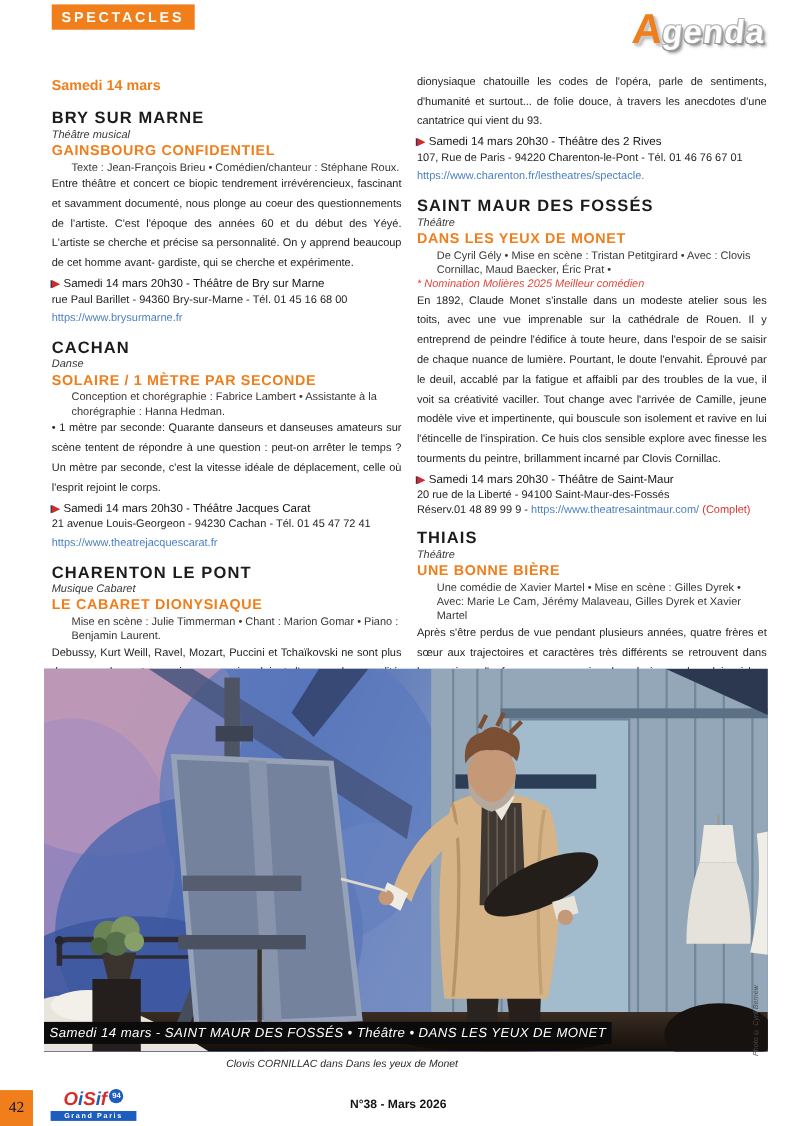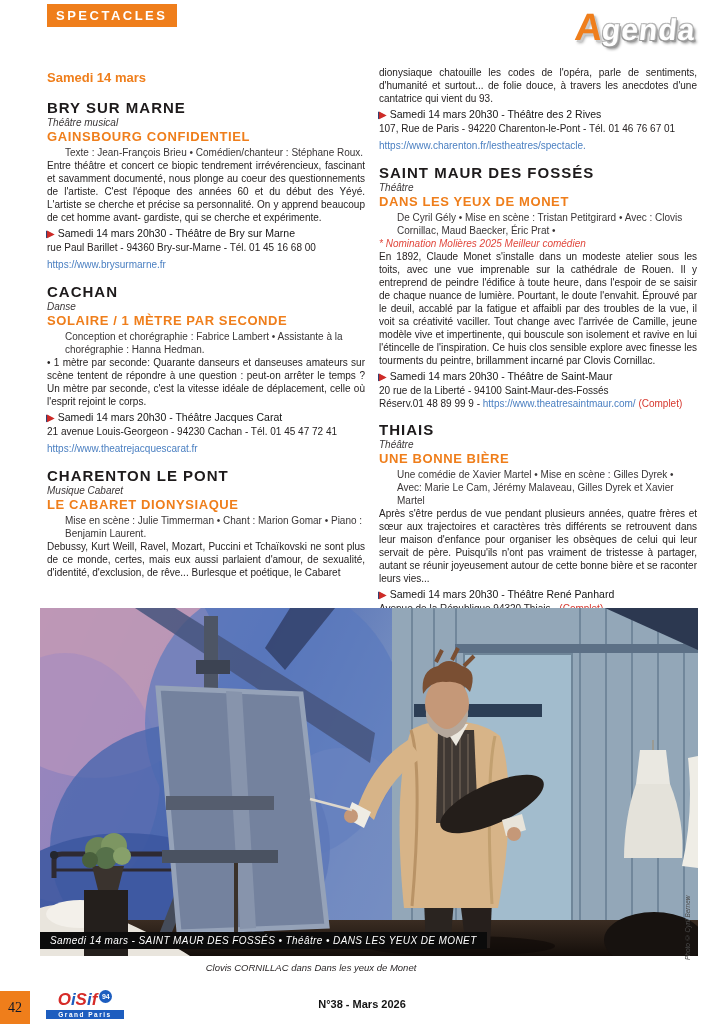--- a/index.html
+++ b/index.html
@@ -20,32 +20,32 @@
   
   .columns { position:absolute; left:47px; top:66px; width:650px; height:540px; display:flex; gap:14px; }
   .col { width:318px; }
   .date-heading { color:#ef7e1b; font-weight:bold; font-size:13px; margin:4px 0 14px; }
   .event { margin-bottom:11px; }
   .city { font-size:15px; font-weight:bold; letter-spacing:1px; color:#1d1a1b; margin-top:6px; }
   .genre { font-style:italic; font-size:10px; color:#3a3637; margin:1px 0; }
   .title { color:#ef7e1b; font-weight:bold; font-size:13px; letter-spacing:0.6px; margin:1px 0 2px; }
   .credits { font-size:10px; line-height:13px; color:#3a3637;margin-left:18px; }
   .note { color:#e0473c; font-style:italic; font-size:10px; line-height:13px; }
-  .desc { font-size:10px; line-height:13px; text-align:justify; }
+  .desc { font-size:10px; line-height:18px; text-align:justify; }
   .dateline { font-weight:normal; font-size:10.5px; line-height:14px; margin-top:2px; color:#141414; }
   .arrow-icon { color:#cf2b27; margin-right:3px; font-size:10px; text-shadow:-1px 0 0 #24356b; }
   .addr { font-size:10px; line-height:13px; }
   a.link { color:#4a7fc1; text-decoration:none; font-size:10px; line-height:13px; }
   .complet { color:#d6372e; font-size:10px; }
 
   
   .photo-wrap { position:absolute; left:40px; top:608px; width:658px; height:348px; background:#44598f; }
   .photo-wrap svg { display:block; }
   .caption-bar { position:absolute; left:0; bottom:7px; background:#0b0b0b; color:#fff;
-    font-style:italic; font-size:10px; letter-spacing:0.4px; padding:3px 10px; white-space:nowrap; }
+    font-style:italic; font-size:12px; letter-spacing:0.4px; padding:3px 5px; white-space:nowrap; }
   .photo-credit { position:absolute; left:684px; top:840px; height:120px;
     writing-mode:vertical-rl; transform:rotate(180deg); font-size:6.5px; font-style:italic; color:#4c4c4c; }
   .photo-caption { position:absolute; left:0; top:962px; width:622px; text-align:center;
     font-style:italic; font-size:9.5px; color:#2c2829; }
 
   
   .page-num { position:absolute; left:0; bottom:0; width:30px; height:33px; background:#ef7e1b;
     color:#0f172a; font-family:"Liberation Serif", serif; font-size:14px;
     display:flex; align-items:center; justify-content:center; }
   .mag-logo { position:absolute; left:46px; bottom:5px; width:78px; text-align:center; }

